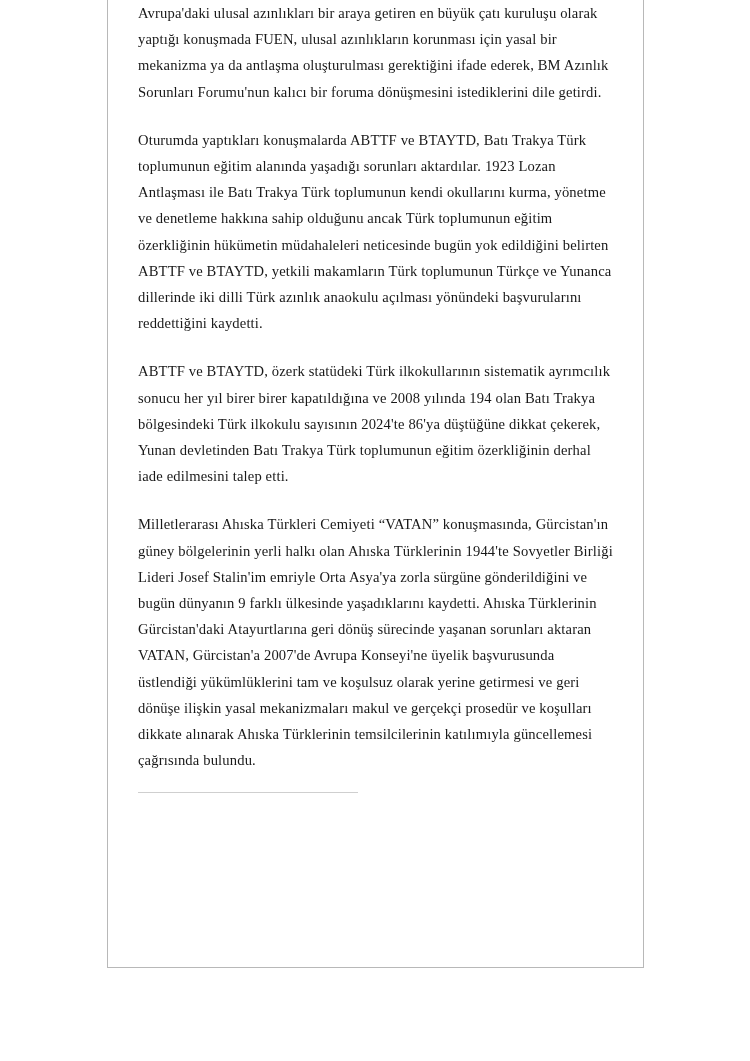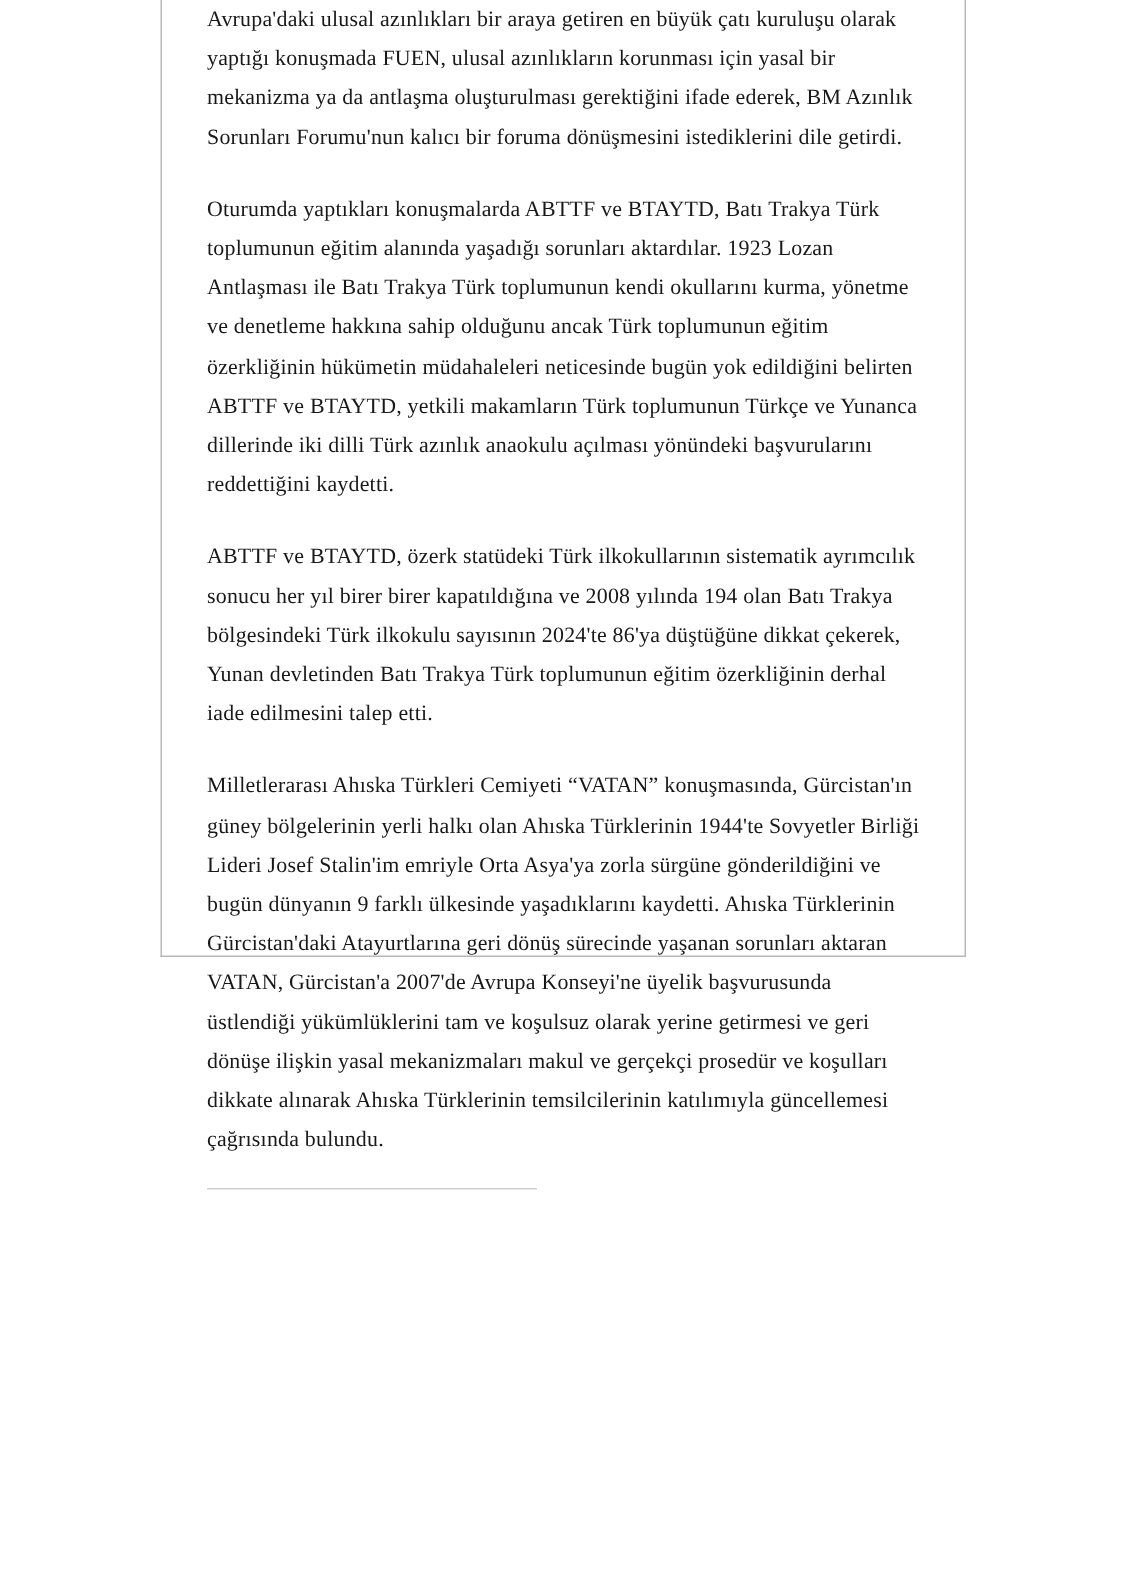--- a/index.html
+++ b/index.html
@@ -12,21 +12,21 @@
     height: 1061px;
     position: relative;
     font-family: "Liberation Serif", serif;
     color: #1a1a1a;
   }
   .page {
     position: absolute;
     left: 107px;
     top: 0px;
     width: 537px;
-    height: 638px;
+    height: 968px;
     border-left: 1px solid #b8b8b8;
     border-right: 1px solid #b8b8b8;
     border-bottom: 1px solid #b8b8b8;
     border-top: none;
     box-sizing: border-box;
     background: #ffffff;
   }
   .content {
     position: absolute;
     left: 30px;

